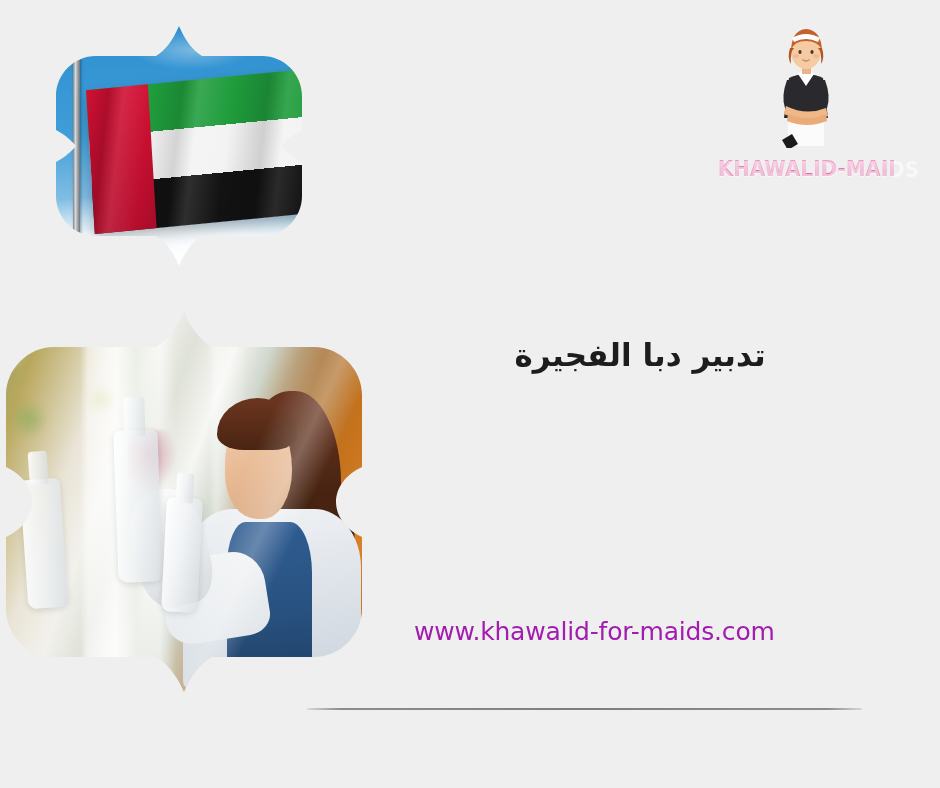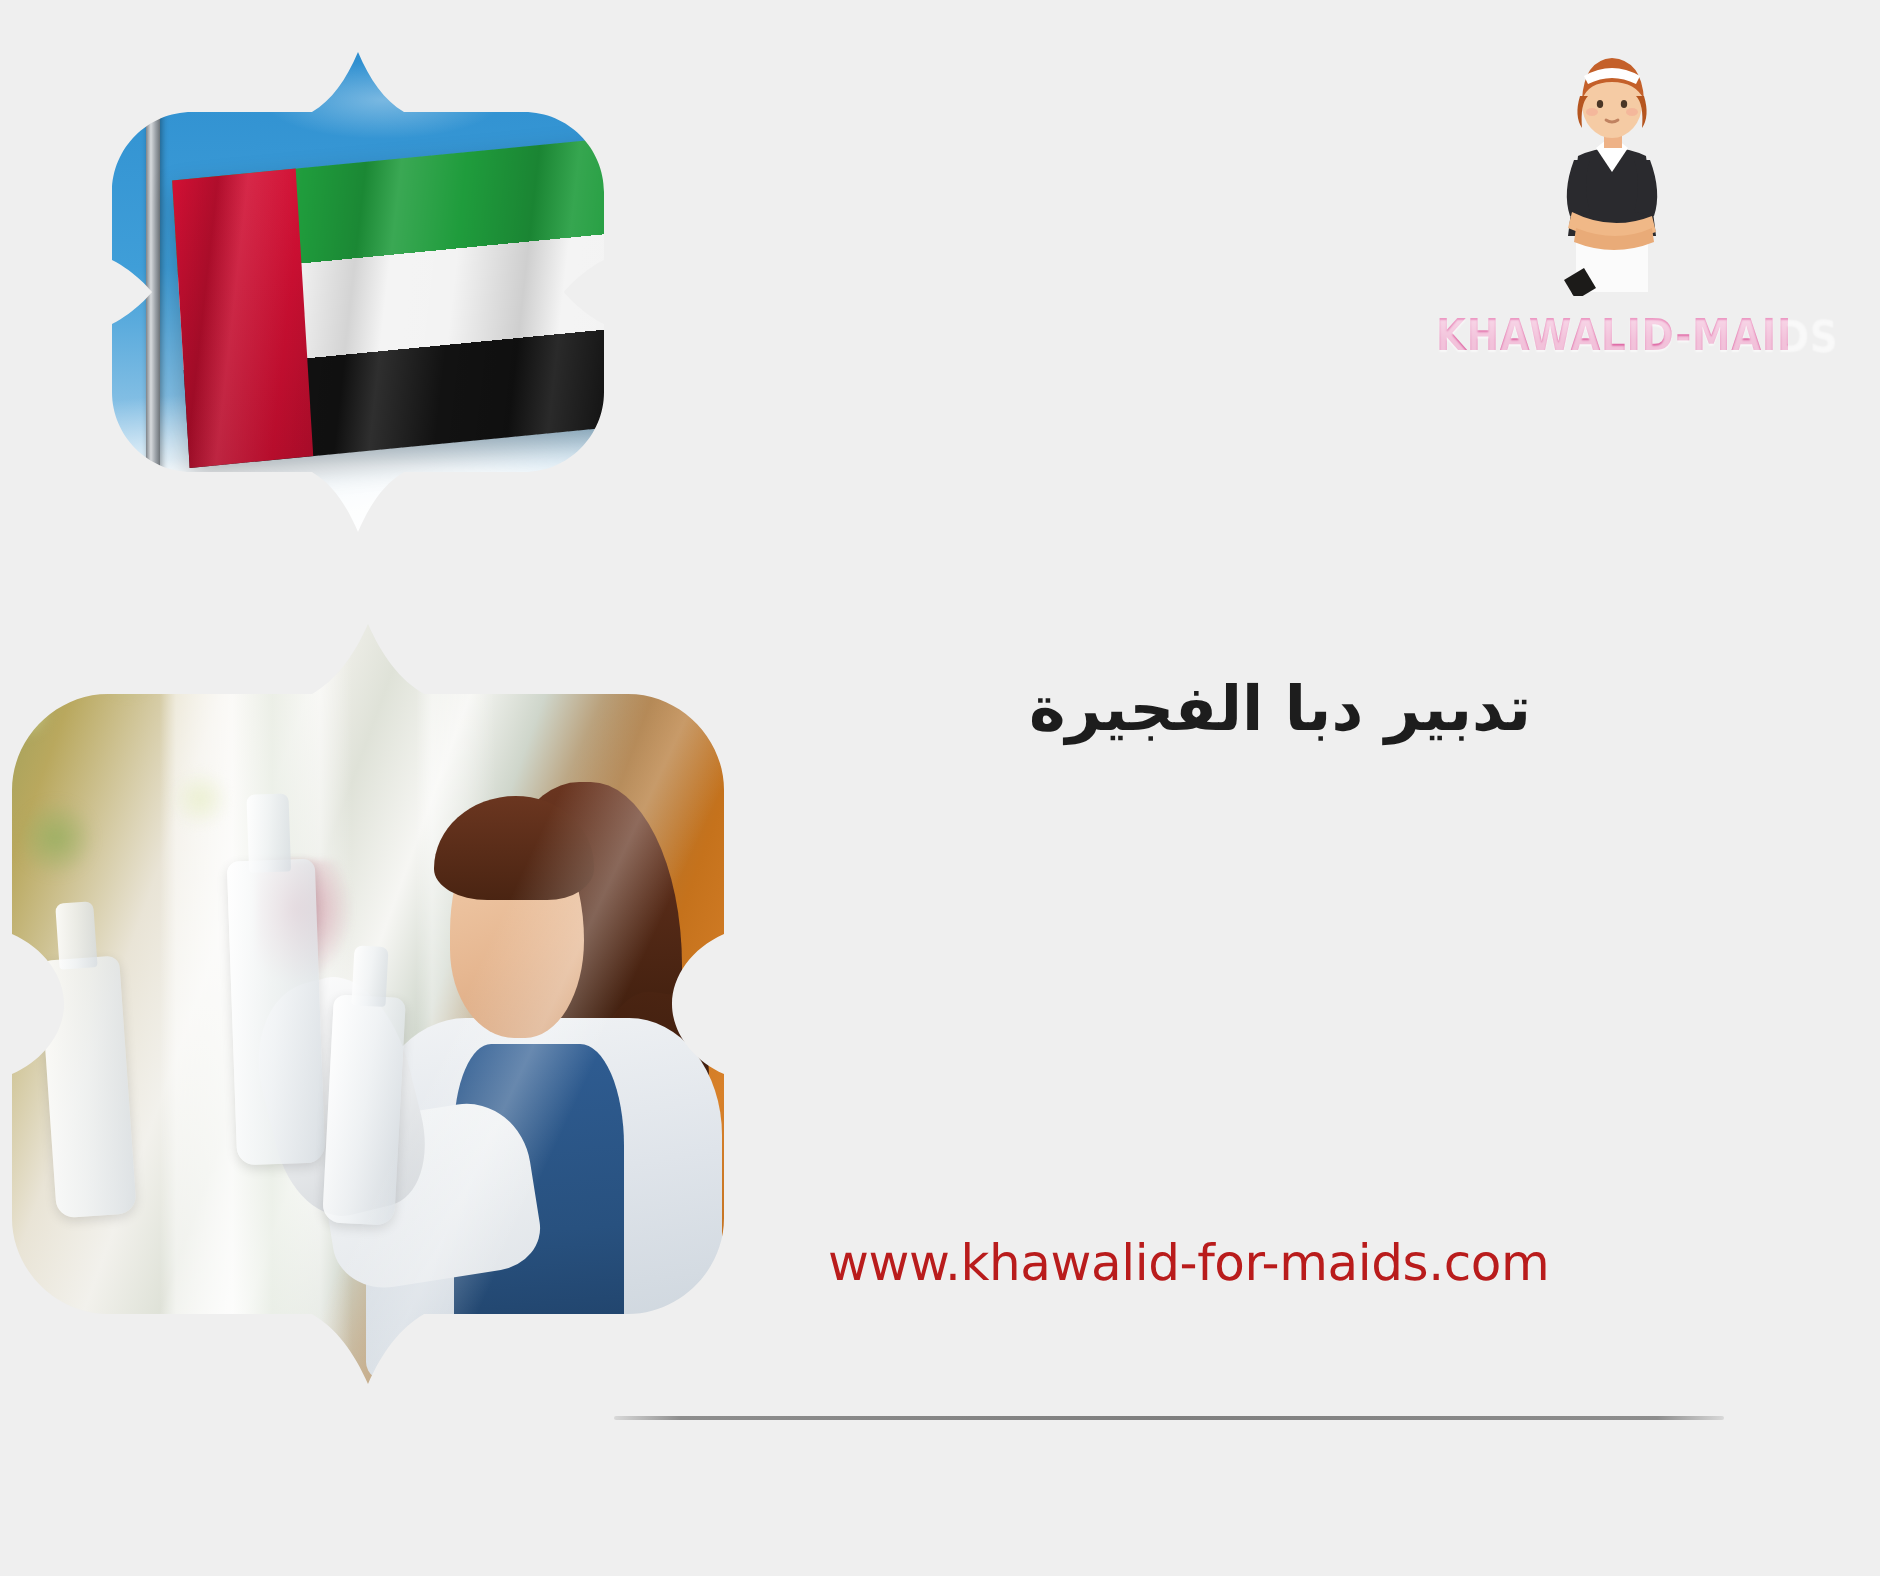--- a/index.html
+++ b/index.html
@@ -278,21 +278,21 @@
     line-height: 1.25;
     color: #1d1d1d;
   }
   #website-url {
     position: absolute;
     left: 414px;
     top: 617px;
     font-family: "DejaVu Sans", sans-serif;
     font-size: 25px;
     letter-spacing: -0.2px;
-    color: #b91c1c;
+    color: #a21caf;
     white-space: nowrap;
   }
   #footer-divider {
     position: absolute;
     left: 307px;
     top: 708px;
     width: 555px;
     height: 2px;
     background: linear-gradient(90deg, rgba(150,150,150,.25) 0%, #8d8d8d 6%, #7e7e7e 50%, #8d8d8d 94%, rgba(150,150,150,.25) 100%);
     border-radius: 1px;

